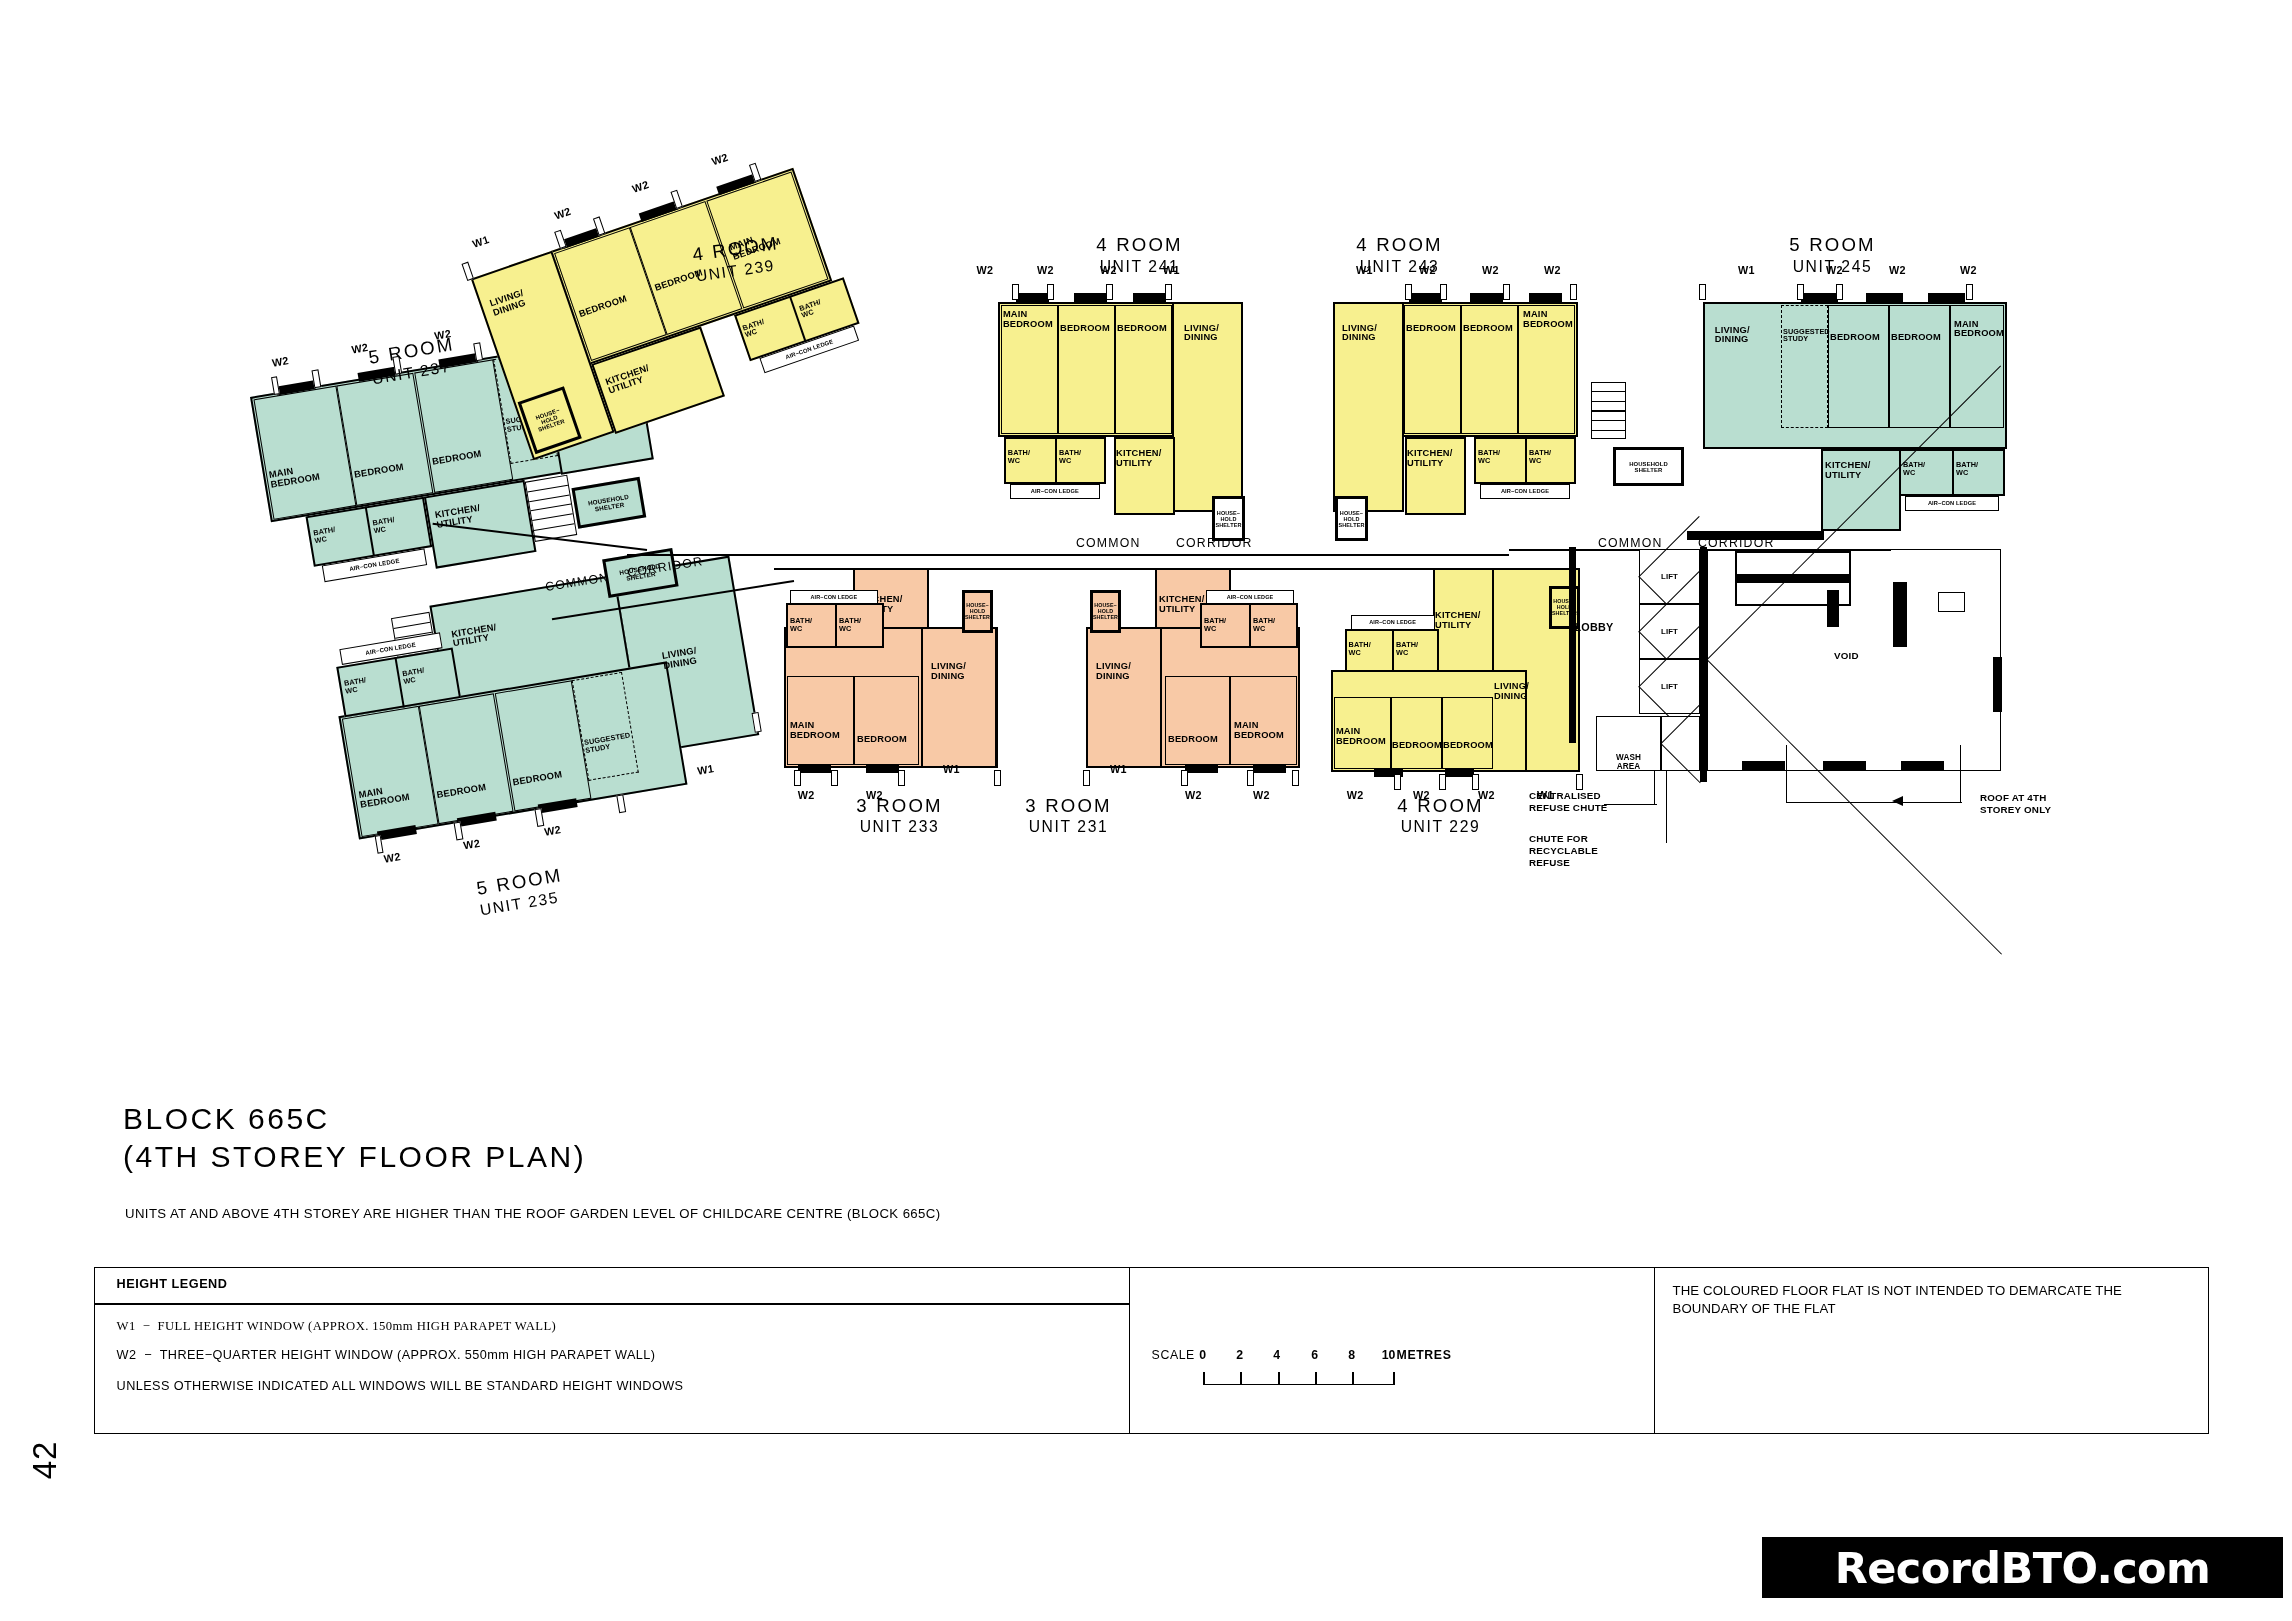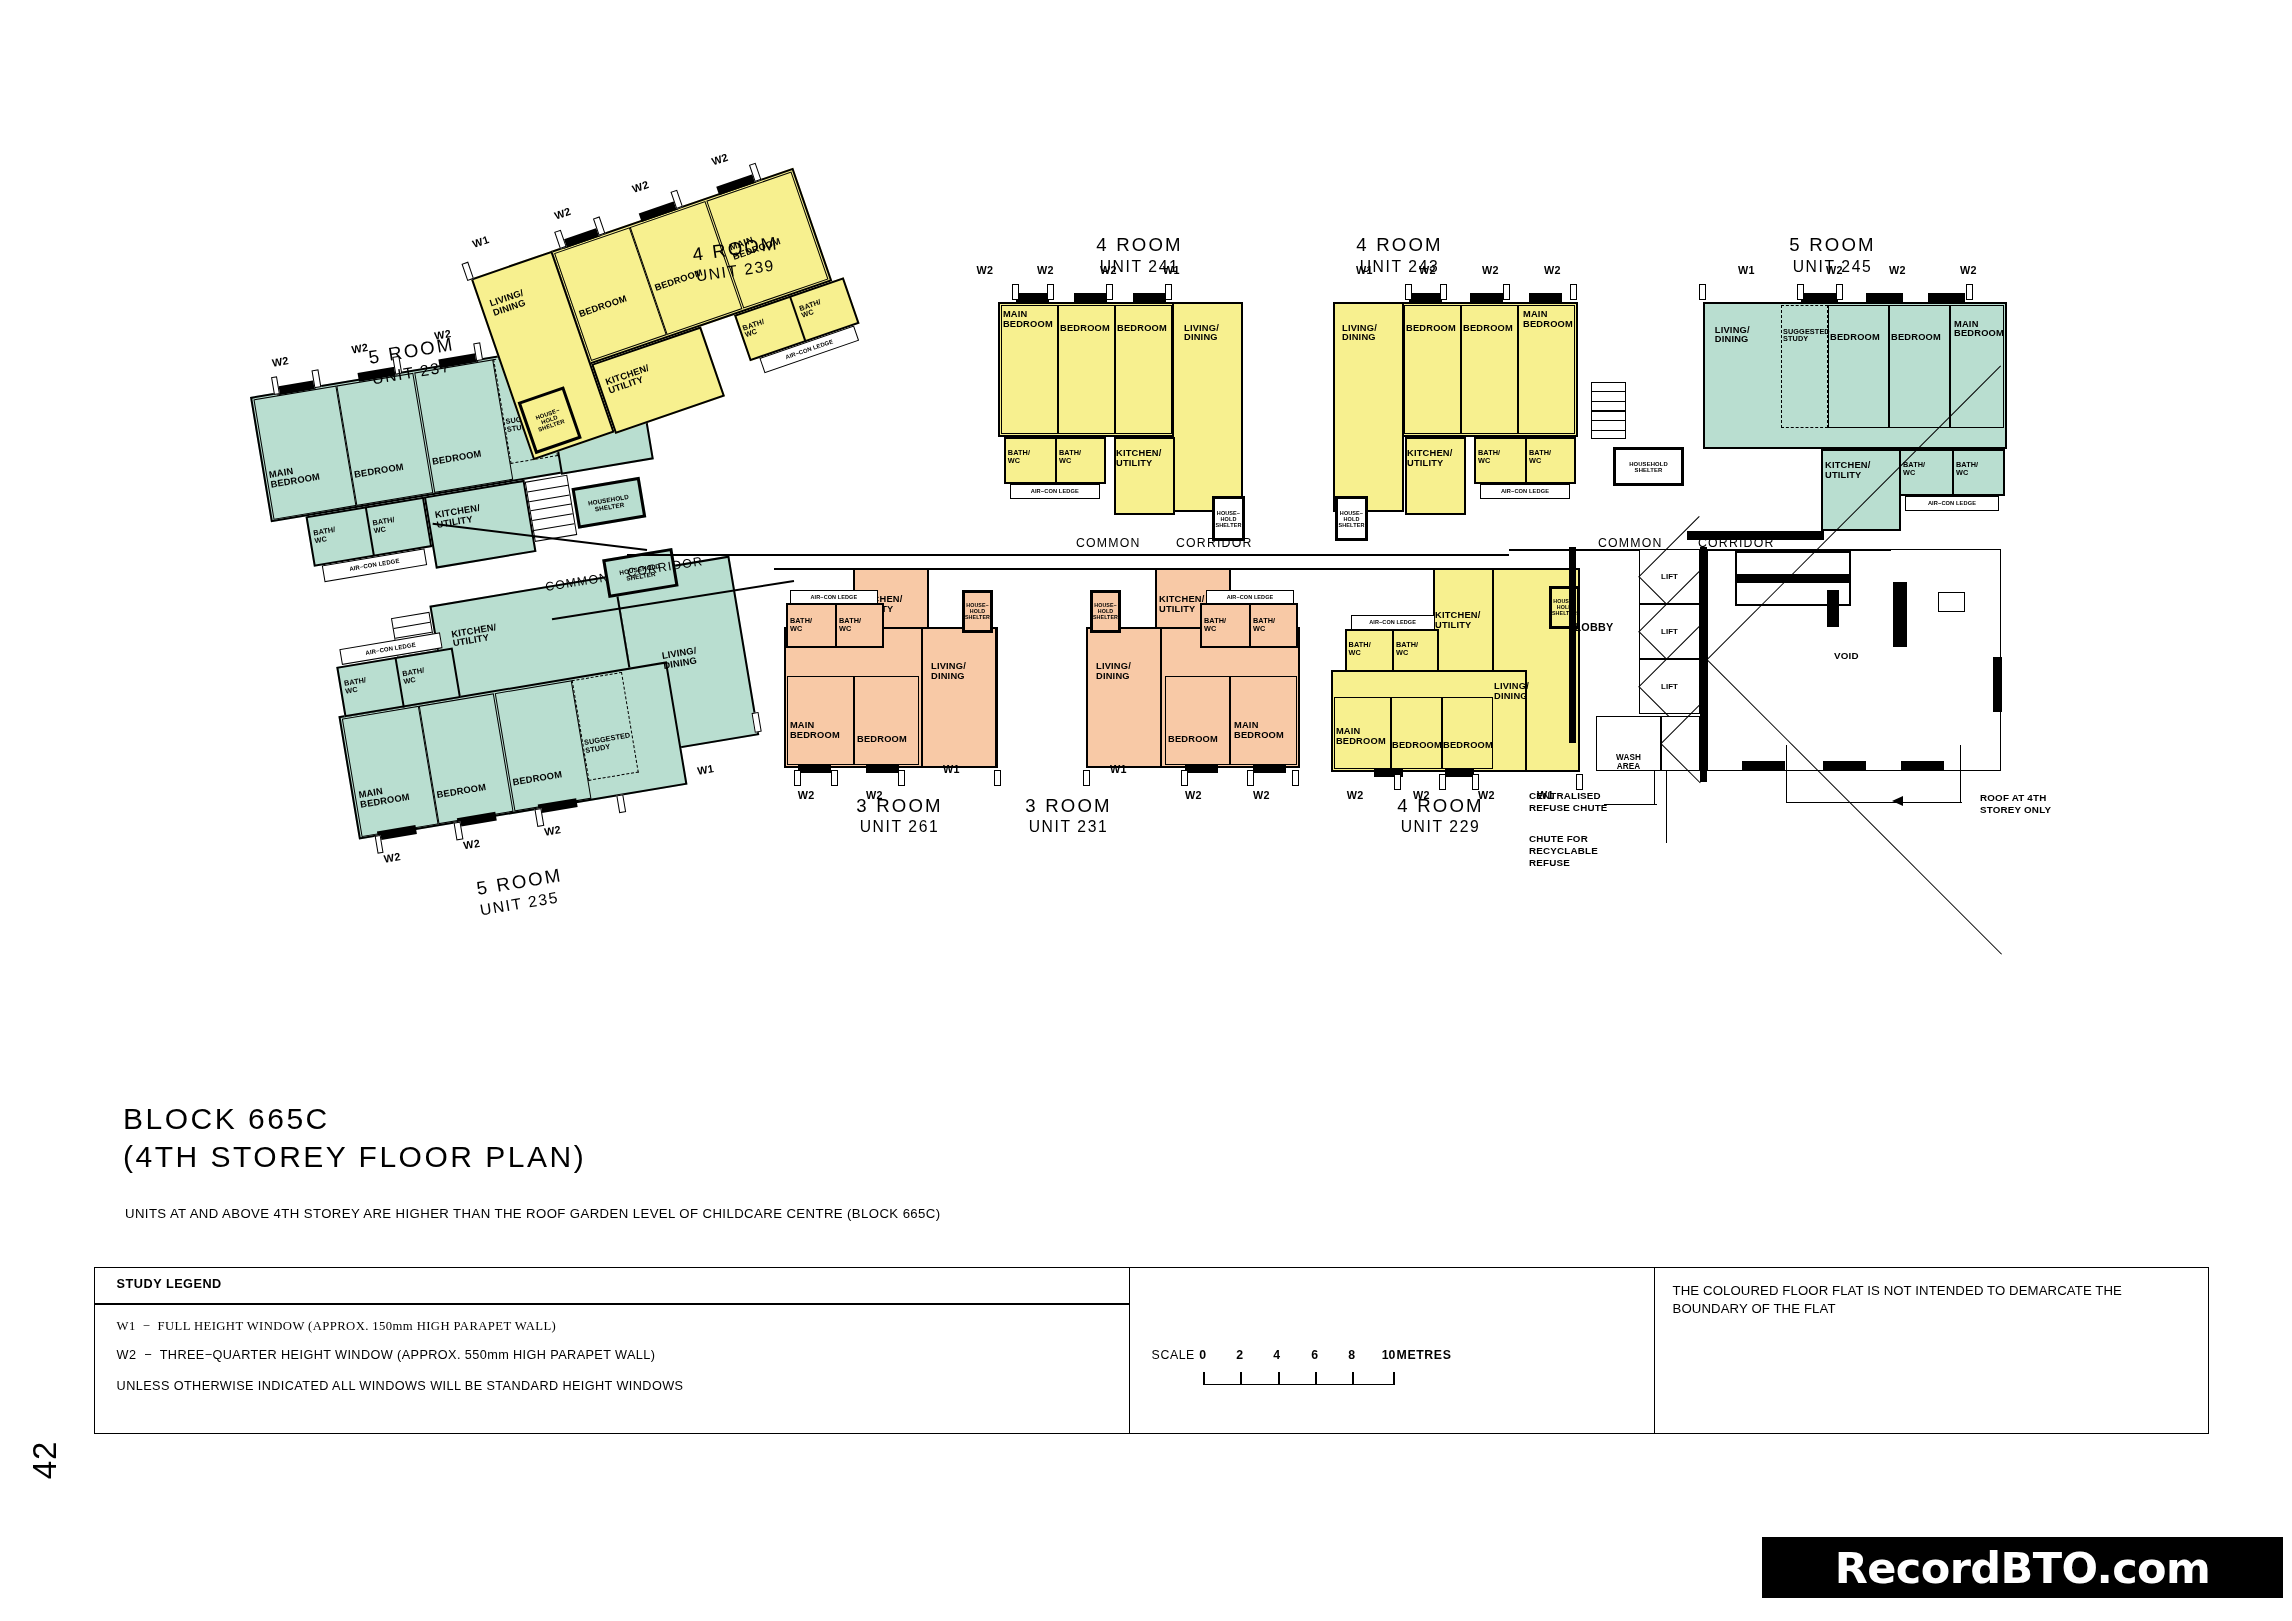--- a/index.html
+++ b/index.html
@@ -557,38 +557,38 @@
   <div class="t unit-type ctr" style="left:1061px;top:235px;width:157px;">4 ROOM</div>
   <div class="t unit-no ctr" style="left:1061px;top:259px;width:157px;">UNIT 241</div>
 
   <div class="t unit-type ctr" style="left:1321px;top:235px;width:157px;">4 ROOM</div>
   <div class="t unit-no ctr" style="left:1321px;top:259px;width:157px;">UNIT 243</div>
 
   <div class="t unit-type ctr" style="left:1754px;top:235px;width:157px;">5 ROOM</div>
   <div class="t unit-no ctr" style="left:1754px;top:259px;width:157px;">UNIT 245</div>
 
   <div class="t unit-type ctr" style="left:821px;top:796px;width:157px;">3 ROOM</div>
-  <div class="t unit-no ctr" style="left:821px;top:819px;width:157px;">UNIT 261</div>
+  <div class="t unit-no ctr" style="left:821px;top:819px;width:157px;">UNIT 233</div>
 
   <div class="t unit-type ctr" style="left:990px;top:796px;width:157px;">3 ROOM</div>
   <div class="t unit-no ctr" style="left:990px;top:819px;width:157px;">UNIT 231</div>
 
   <div class="t unit-type ctr" style="left:1362px;top:796px;width:157px;">4 ROOM</div>
   <div class="t unit-no ctr" style="left:1362px;top:819px;width:157px;">UNIT 229</div>
 </div>
 
 <div id="title-block">
   <div class="l1">BLOCK 665C</div>
   <div class="l1">(4TH STOREY FLOOR PLAN)</div>
 </div>
 <div id="subnote">UNITS AT AND ABOVE 4TH STOREY ARE HIGHER THAN THE ROOF GARDEN LEVEL OF CHILDCARE CENTRE (BLOCK 665C)</div>
 
 <div id="legend-table">
   <div id="legend-col-1">
-    <div id="legend-hdr">STUDY LEGEND</div>
+    <div id="legend-hdr">HEIGHT LEGEND</div>
     <div id="legend-hdr-rule"></div>
     <div class="legend-line" id="lg1">W1  −  FULL HEIGHT WINDOW (APPROX. 150mm HIGH PARAPET WALL)</div>
     <div class="legend-line" id="lg2">W2  −  THREE−QUARTER HEIGHT WINDOW (APPROX. 550mm HIGH PARAPET WALL)</div>
     <div class="legend-line" id="lg3">UNLESS OTHERWISE INDICATED ALL WINDOWS WILL BE STANDARD HEIGHT WINDOWS</div>
   </div>
 
   <div id="legend-col-2">
     <div id="scale-wrap">
       <div id="scale-word">SCALE</div>
       <div id="metres-word">METRES</div>

